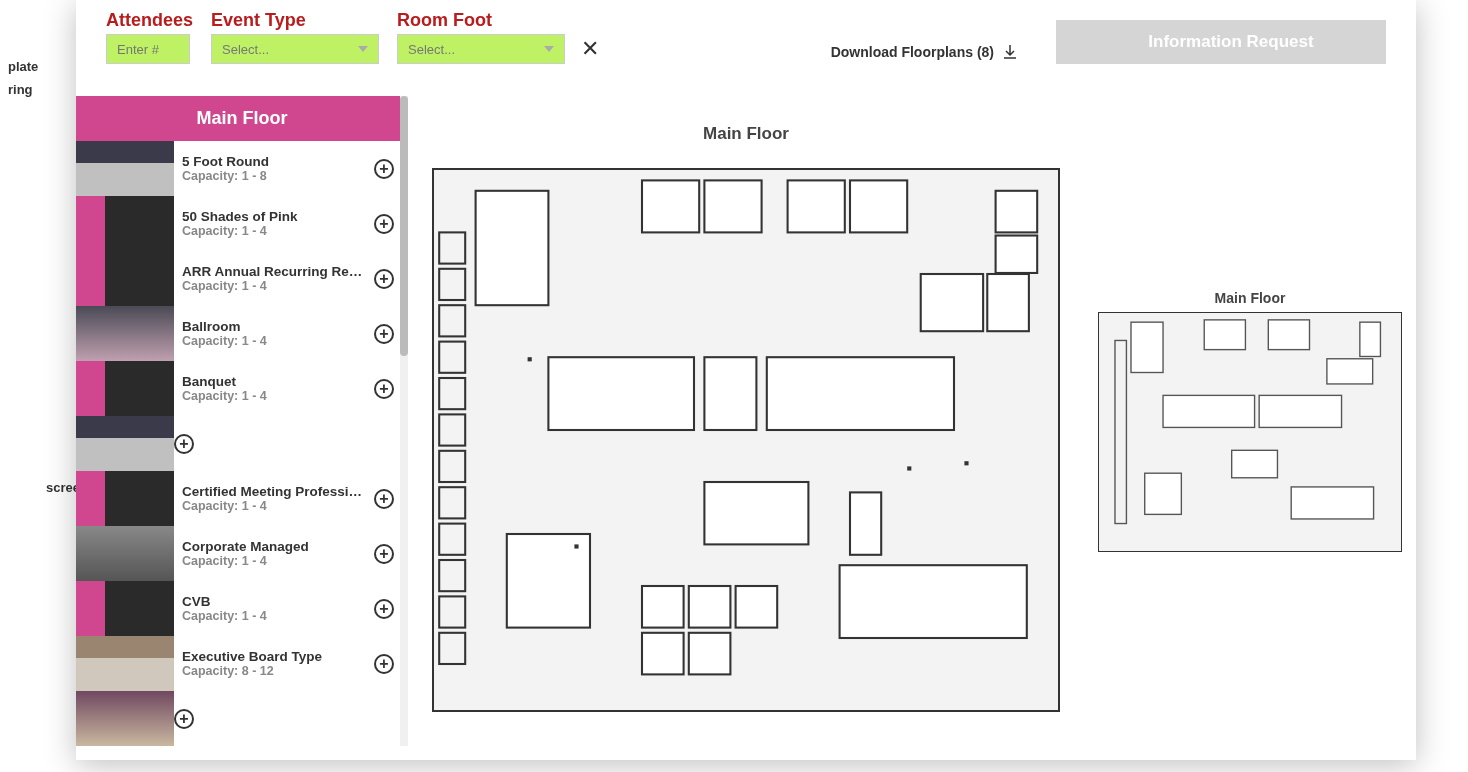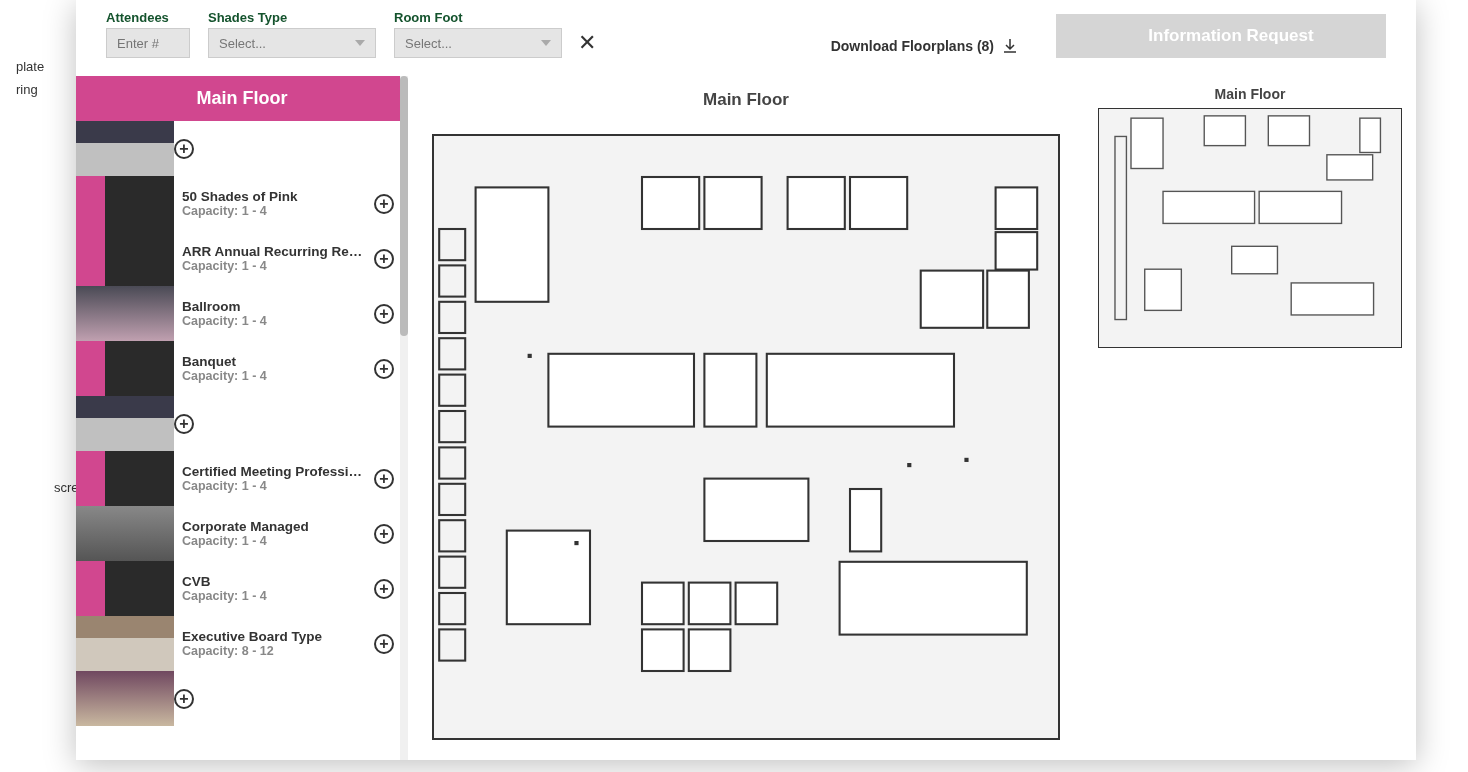--- a/index.html
+++ b/index.html
@@ -17,21 +17,21 @@
 .bg-sidebar-snippets {
   position: absolute;
   left: 0;
   top: 0;
   width: 75px;
   height: 772px;
   background: #fff;
   font-size: 13px;
   color: #333;
 }
-.bg-sidebar-snippets div { padding: 4px 16px; white-space: nowrap; }
+.bg-sidebar-snippets div { padding: 4px 8px; white-space: nowrap; font-weight: bold; }
 
 .modal {
   position: absolute;
   left: 76px;
   top: 0;
   width: 1340px;
   height: 760px;
   background: #fff;
   box-shadow: 0 5px 30px rgba(0,0,0,0.25);
   display: flex;
@@ -40,25 +40,25 @@
 
 .filter-bar {
   display: flex;
   align-items: flex-end;
   padding: 10px 30px 18px 30px;
   gap: 18px;
   border-bottom: 0;
 }
 
 .filter-group { display: flex; flex-direction: column; gap: 3px; }
-.filter-label { font-size: 13px; font-weight: bold; color: #14532d; }
+.filter-label { font-size: 18px; font-weight: bold; color: #b91c1c; }
 .filter-input {
   height: 30px;
   border: 1px solid #ccc;
-  background: #e5e5e5;
+  background: #bef264;
   padding: 0 10px;
   font-size: 13px;
   color: #777;
   display: flex;
   align-items: center;
   justify-content: space-between;
   gap: 8px;
 }
 .filter-input.attendees { width: 84px; }
 .filter-input.select { width: 168px; }
@@ -97,20 +97,21 @@
   justify-content: center;
   width: 330px;
   margin-left: 20px;
   padding-left: 20px;
 }
 
 .content-row {
   display: flex;
   flex: 1;
   min-height: 0;
+  align-items: center;
 }
 
 .sidebar {
   width: 332px;
   display: flex;
   flex-direction: column;
   position: relative;
 }
 
 .side-scroll-track {
@@ -232,21 +233,21 @@
 <div class="modal">
 
   <div class="filter-bar">
 
     <div class="filter-group">
       <span class="filter-label">Attendees</span>
       <input class="filter-input attendees" placeholder="Enter #" style="">
     </div>
 
     <div class="filter-group">
-      <span class="filter-label">Shades Type</span>
+      <span class="filter-label">Event Type</span>
       <div class="filter-input select">
         <span>Select...</span>
         <span class="chev"></span>
       </div>
     </div>
 
     <div class="filter-group">
       <span class="filter-label">Room Foot</span>
       <div class="filter-input select-wide">
         <span>Select...</span>
@@ -274,20 +275,24 @@
   </div>
 
   <div class="content-row">
 
     <div class="sidebar">
       <div class="side-header">Main Floor</div>
       <div class="room-list" id="room-list">
 
       <div class="room-item">
             <div class="room-thumb th-a"></div>
+            <div class="room-text">
+              <div class="room-name">5 Foot Round</div>
+              <div class="room-cap">Capacity: 1 - 8</div>
+            </div>
             <div class="room-add">+</div>
           </div>
           <div class="room-item">
             <div class="room-thumb th-b"></div>
             <div class="room-text">
               <div class="room-name">50 Shades of Pink</div>
               <div class="room-cap">Capacity: 1 - 4</div>
             </div>
             <div class="room-add">+</div>
           </div>

